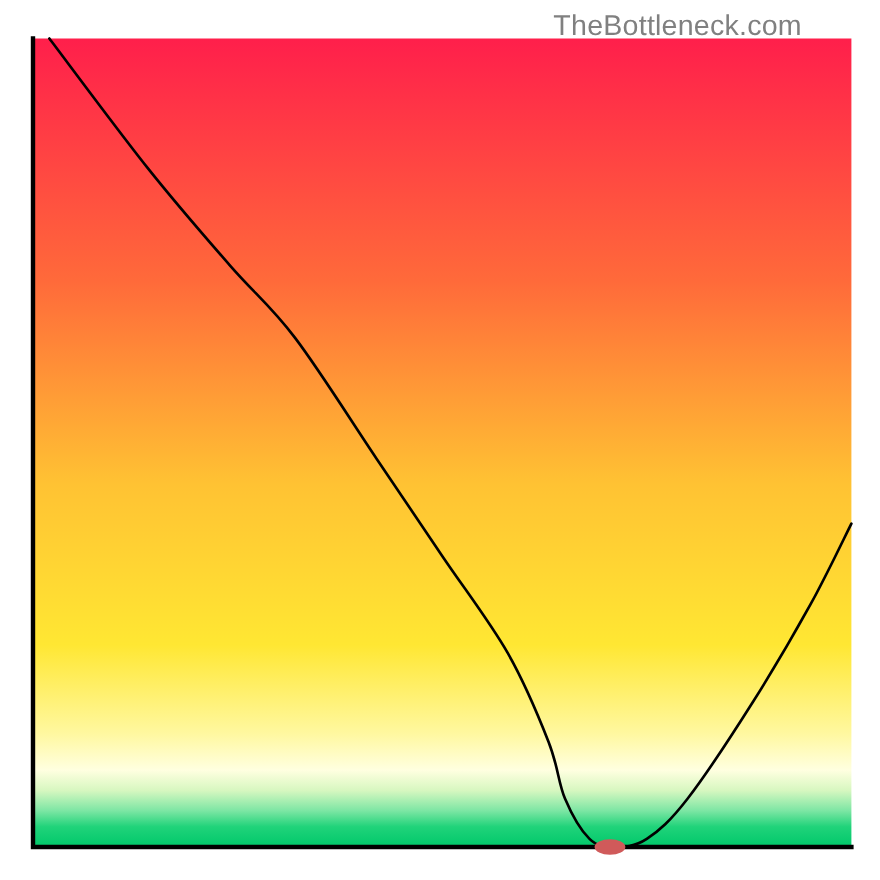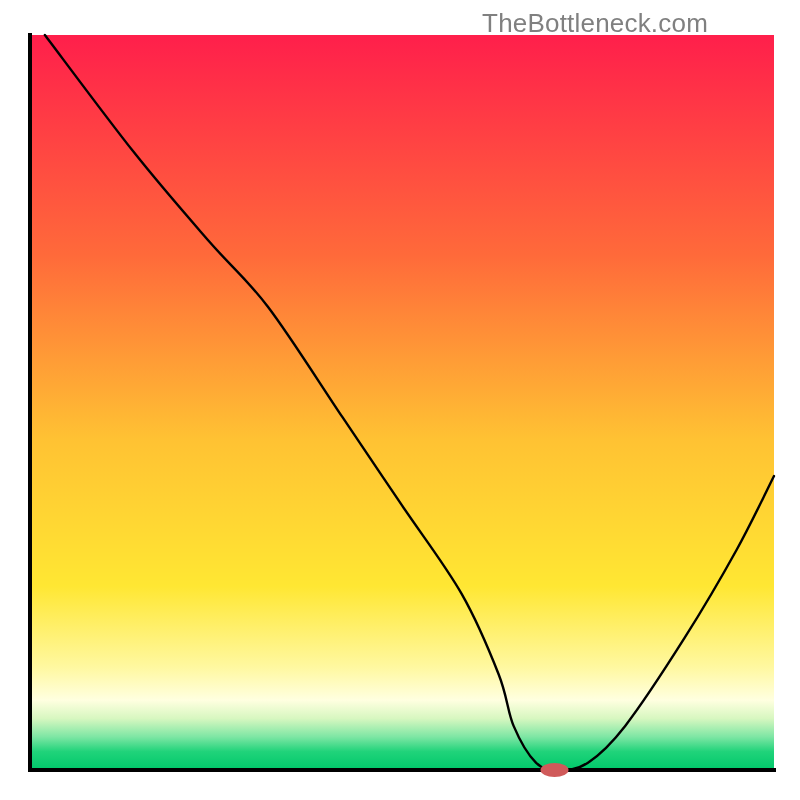--- a/index.html
+++ b/index.html
@@ -7,20 +7,21 @@
     padding: 0;
     width: 800px;
     height: 800px;
     background: #ffffff;
     font-family: Arial, Helvetica, sans-serif;
   }
   .container {
     position: relative;
     width: 724px;
     height: 800px;
+    padding-left: 21px;
   }
   .watermark {
     position: absolute;
     top: 8px;
     right: 16px;
     color: #808080;
     font-size: 26px;
     font-weight: 500;
     letter-spacing: 0.2px;
     z-index: 10;

